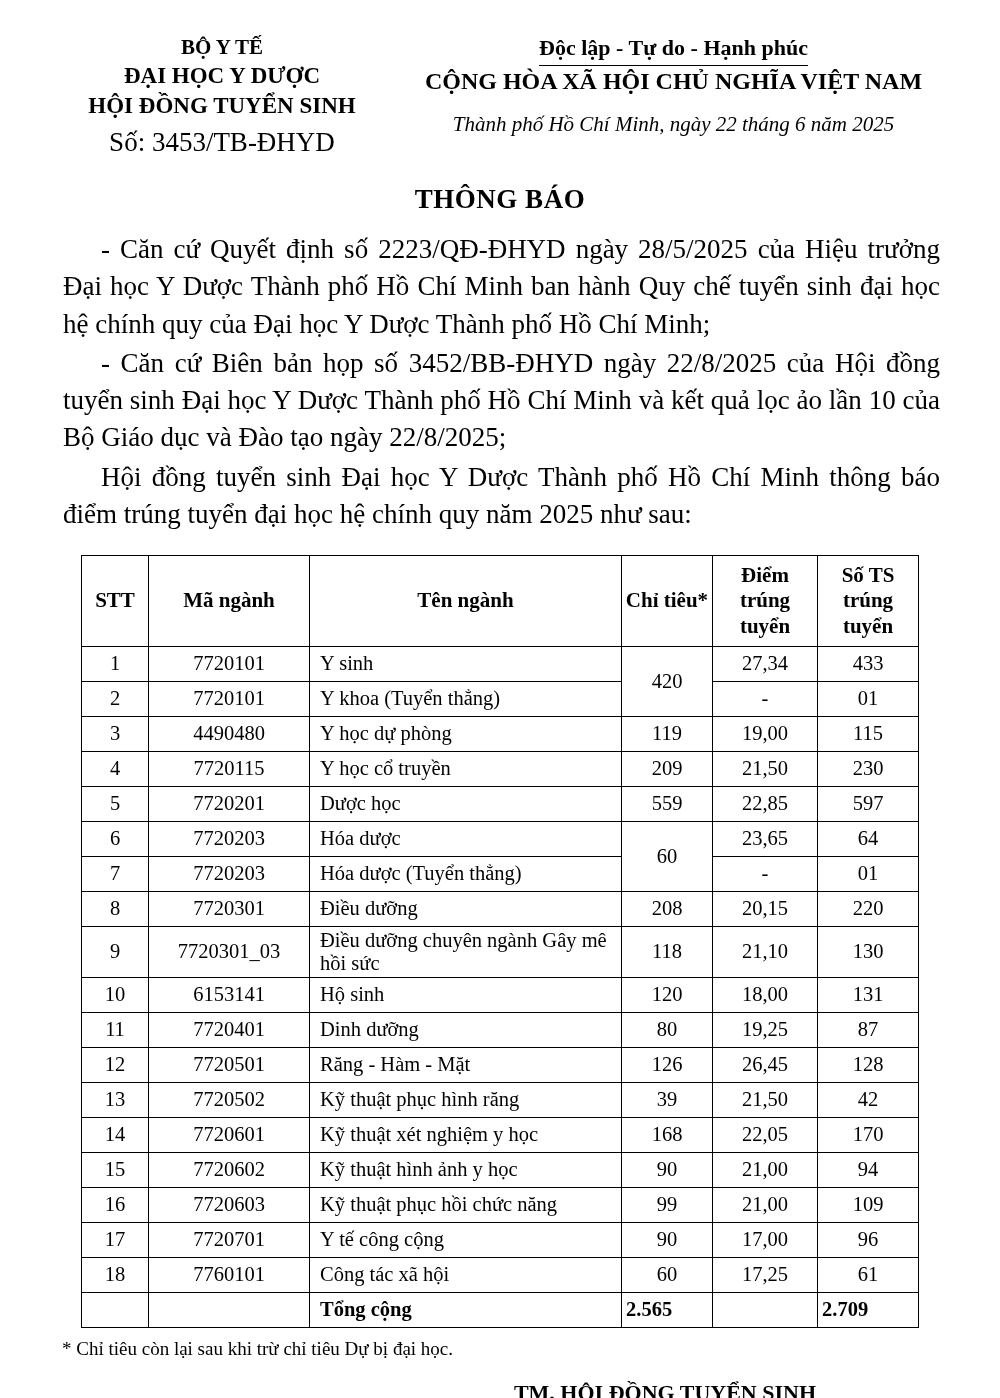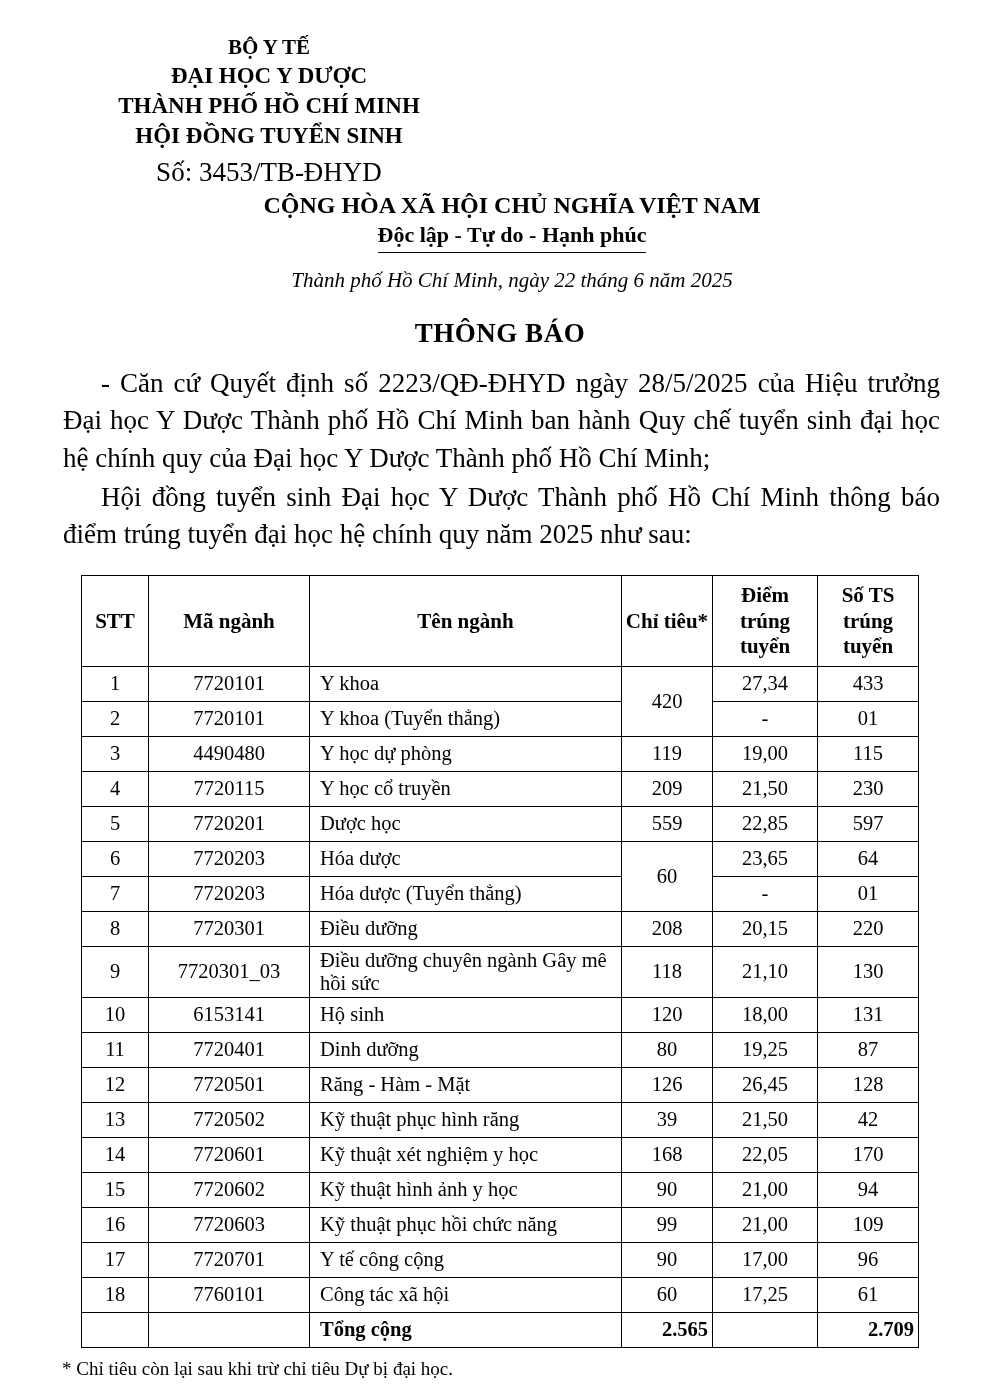--- a/index.html
+++ b/index.html
@@ -17,22 +17,22 @@
   }
   .page {
     width: 1000px;
     height: 1398px;
     padding: 0;
     box-sizing: border-box;
     position: relative;
   }
   .header {
     display: flex;
-    flex-direction: column;
-    padding: 34px 60px 0 84px;
+    flex-direction: row;
+    padding: 34px 60px 0 37px;
     box-sizing: border-box;
   }
   .header-left {
     width: 370px;
     text-align: center;
     line-height: 1.30;
   }
   .header-right {
     flex: 1;
     text-align: center;
@@ -105,21 +105,21 @@
   }
   .c-stt { width: 58px; text-align: center; }
   .c-ma { width: 152px; text-align: center; }
   .c-ten { text-align: left; padding-left: 10px !important; }
   .c-chi { width: 82px; text-align: center; }
   .c-diem { width: 96px; text-align: center; }
   .c-sots { width: 92px; text-align: center; }
   .row-h td { height: 30px; }
   .total-row td {
     font-weight: bold;
-    text-align: right;
+    text-align: left;
   }
   .total-row td.lbl {
     text-align: left;
     padding-left: 10px;
   }
   .footnote {
     font-size: 19px;
     margin: 10px 8px 0 62px;
   }
   .sign-block {
@@ -132,58 +132,58 @@
 </style>
 </head>
 <body>
 
 <div class="page">
 
   <div class="header">
     <div class="header-left">
       <div class="b fs21">BỘ Y TẾ</div>
       <div class="b fs23">ĐẠI HỌC Y DƯỢC</div>
-      <div class="b fs23">THÀNH PHỐ HỒ CHÍ MINH</div>
       <div class="b fs23">HỘI ĐỒNG TUYỂN SINH</div>
       <div class="so-line">Số: 3453/TB-ĐHYD</div>
     </div>
     <div class="header-right">
-      <div class="b fs24">CỘNG HÒA XÃ HỘI CHỦ NGHĨA VIỆT NAM</div>
       <div class="b fs22">
         <span class="underline-short">Độc lập - Tự do - Hạnh phúc</span>
       </div>
+      <div class="b fs24">CỘNG HÒA XÃ HỘI CHỦ NGHĨA VIỆT NAM</div>
       <div class="place-date">Thành phố Hồ Chí Minh, ngày 22 tháng 6 năm 2025</div>
     </div>
   </div>
 
   <div class="title-block">
     <div class="title-main">THÔNG BÁO</div>
   </div>
 
   <div class="body-text">
     <p>- Căn cứ Quyết định số 2223/QĐ-ĐHYD ngày 28/5/2025 của Hiệu trưởng Đại học Y Dược Thành phố Hồ Chí Minh ban hành Quy chế tuyển sinh đại học hệ chính quy của Đại học Y Dược Thành phố Hồ Chí Minh;</p>
+    <p>- Căn cứ Biên bản họp số 3452/BB-ĐHYD ngày 22/8/2025 của Hội đồng tuyển sinh Đại học Y Dược Thành phố Hồ Chí Minh và kết quả lọc ảo lần 10 của Bộ Giáo dục và Đào tạo ngày 22/8/2025;</p>
     <p>Hội đồng tuyển sinh Đại học Y Dược Thành phố Hồ Chí Minh thông báo điểm trúng tuyển đại học hệ chính quy năm 2025 như sau:</p>
   </div>
 
   <table class="scores">
     <thead>
       <tr>
         <th class="c-stt">STT</th>
         <th class="c-ma">Mã ngành</th>
         <th>Tên ngành</th>
         <th class="c-chi">Chỉ tiêu*</th>
         <th class="c-diem">Điểm trúng tuyển</th>
         <th class="c-sots">Số TS trúng tuyển</th>
       </tr>
     </thead>
     <tbody id="score-rows">
         <tr class="row-h">
           <td class="c-stt">1</td>
           <td class="c-ma">7720101</td>
-          <td class="c-ten">Y khoa</td>
+          <td class="c-ten">Y sinh</td>
           <td class="c-chi" rowspan="2">420</td>
           <td class="c-diem">27,34</td>
           <td class="c-sots">433</td>
         </tr>
         <tr class="row-h">
           <td class="c-stt">2</td>
           <td class="c-ma">7720101</td>
           <td class="c-ten">Y khoa (Tuyển thẳng)</td>
           <td class="c-diem">-</td>
           <td class="c-sots">01</td>

